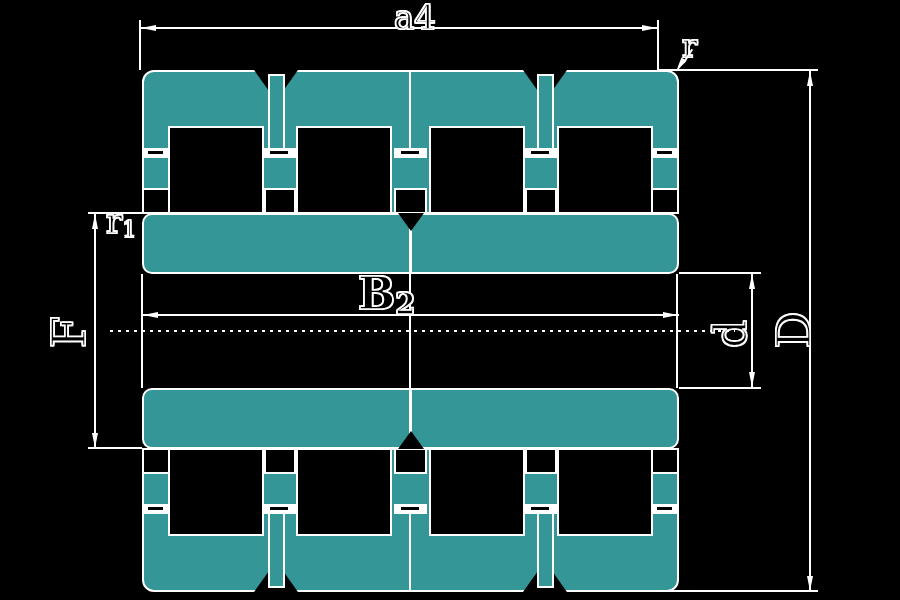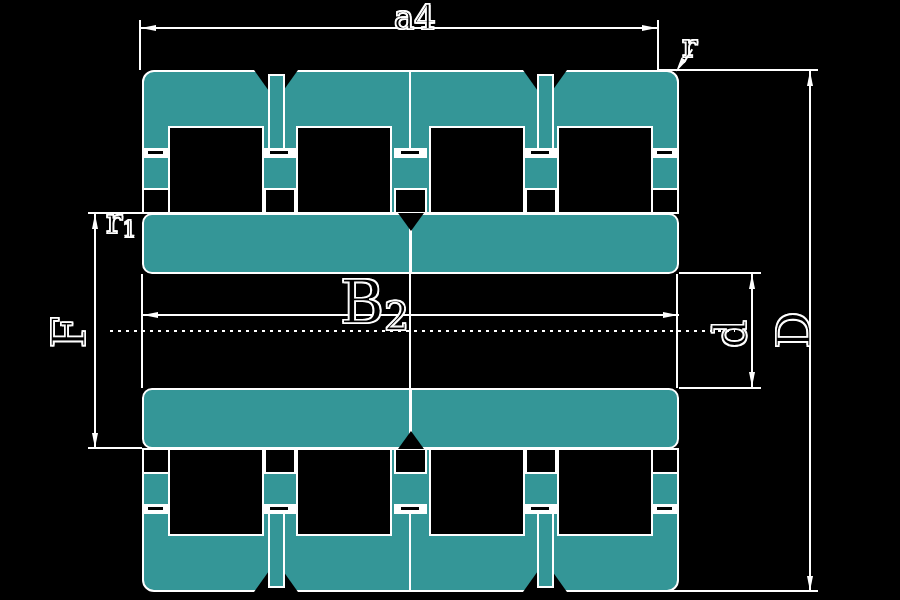--- a/index.html
+++ b/index.html
@@ -133,21 +133,21 @@
   <div class="wline" style="left:88px;top:212px;width:54px;height:2px;"></div>
   <div class="wline" style="left:88px;top:447px;width:54px;height:2px;"></div>
   <div class="wline" style="left:94px;top:213px;width:2px;height:236px;"></div>
   <div class="ar u" style="left:92px;top:214px;"></div>
   <div class="ar d" style="left:92px;top:433px;"></div>
   <div class="lbl rot" style="left:46px;top:308px;width:48px;height:48px;font-size:46px;">F</div>
 
   <div class="wline" style="left:142px;top:314px;width:537px;height:2px;"></div>
   <div class="ar l" style="left:143px;top:312px;"></div>
   <div class="ar r" style="left:663px;top:312px;"></div>
-  <div class="lbl" style="left:340px;top:272px;font-size:60px;">
+  <div class="lbl" style="left:358px;top:272px;font-size:44px;font-weight:bold;">
     <span>B</span><sub>2</sub>
   </div>
 
   <div class="wline" style="left:679px;top:272px;width:82px;height:2px;"></div>
   <div class="wline" style="left:679px;top:387px;width:82px;height:2px;"></div>
   <div class="wline" style="left:751px;top:273px;width:2px;height:116px;"></div>
   <div class="ar u" style="left:749px;top:274px;"></div>
   <div class="ar d" style="left:749px;top:372px;"></div>
   <div class="lbl rot" style="left:709px;top:310px;width:48px;height:48px;font-size:44px;">d</div>
 

